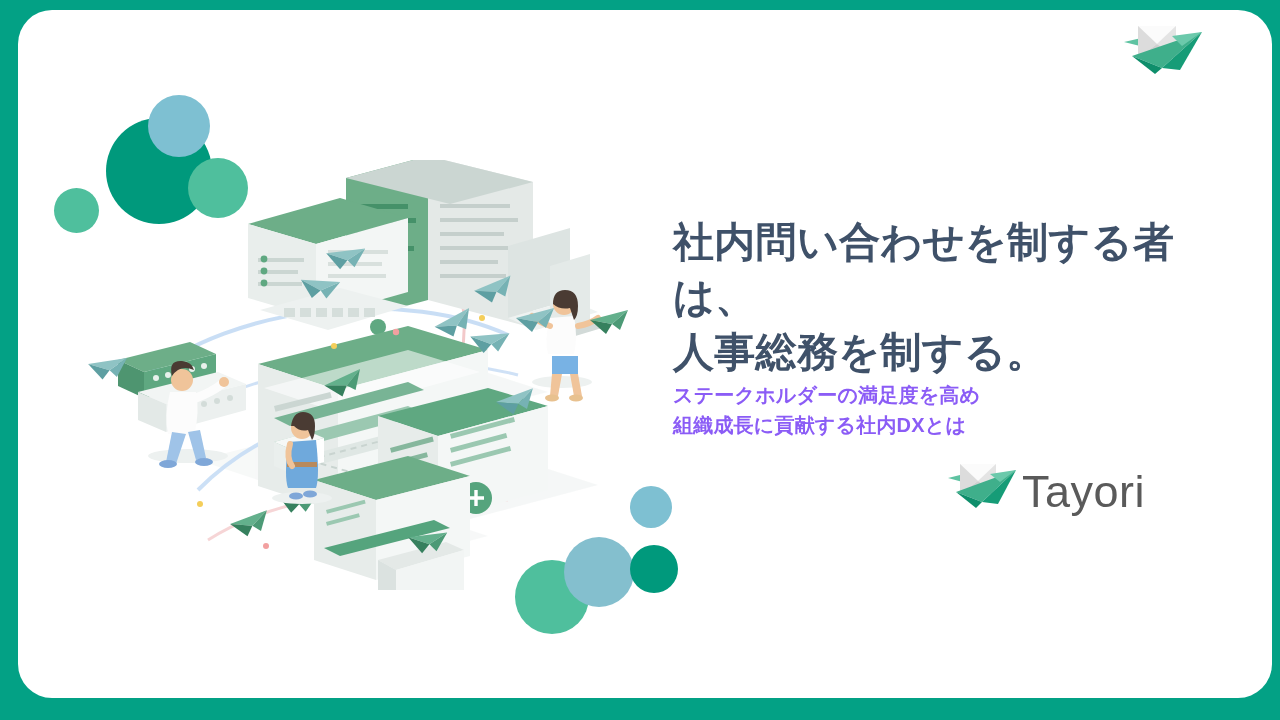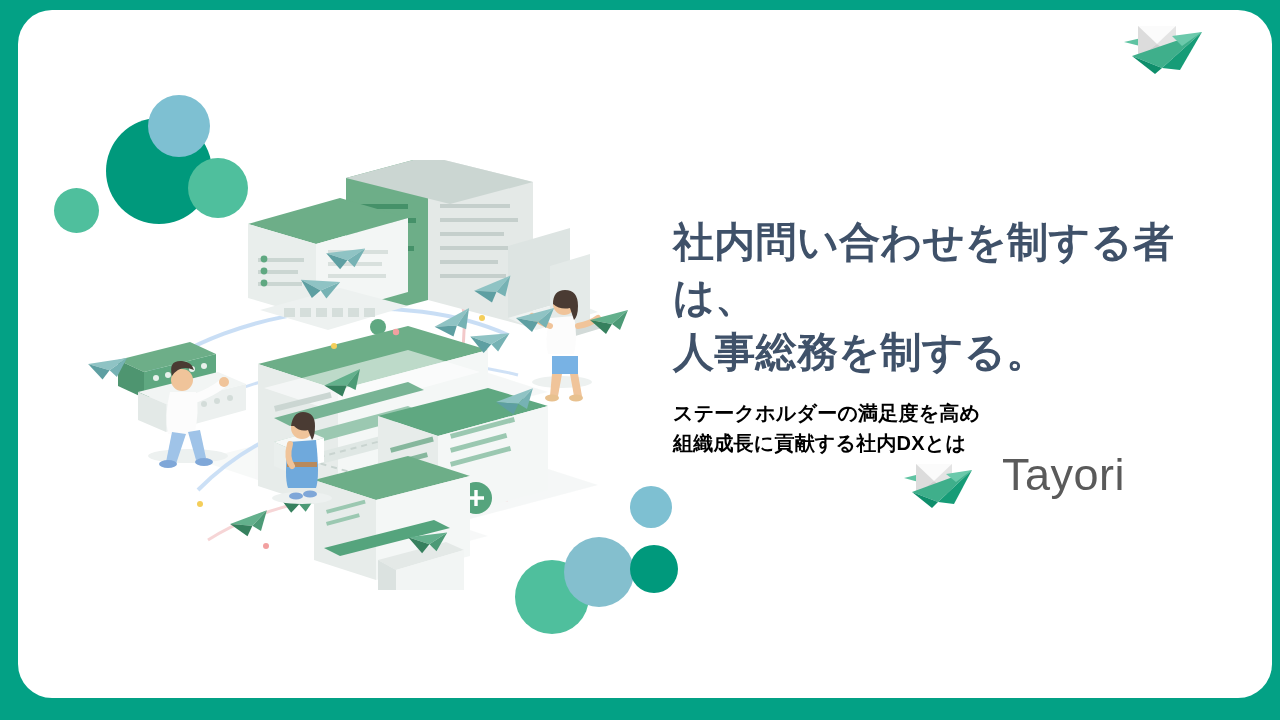--- a/index.html
+++ b/index.html
@@ -51,34 +51,33 @@
   }
   .headline {
     color: #3F5169;
     font-size: 41px;
     font-weight: bold;
     line-height: 1.34;
     letter-spacing: 0.3px;
     white-space: pre-line;
   }
   .subhead {
-    margin-top: 18px;
-    color: #000000;
+    color: #8b5cf6;
     font-size: 20px;
     font-weight: bold;
     line-height: 1.5;
     letter-spacing: 0.2px;
     white-space: pre-line;
   }
 
   
   .logo-lockup {
     position: absolute;
-    left: 884px; top: 442px;
-    display: flex; align-items: flex-start; gap: 28px;
+    left: 928px; top: 442px;
+    display: flex; align-items: flex-end; gap: 4px;
   }
   .logo-mark { width: 72px; height: 62px; }
   .logo-word {
     color: #5A5A5A;
     font-size: 45px;
     font-weight: normal;
     letter-spacing: 0.5px;
     line-height: 1;
   }
 

